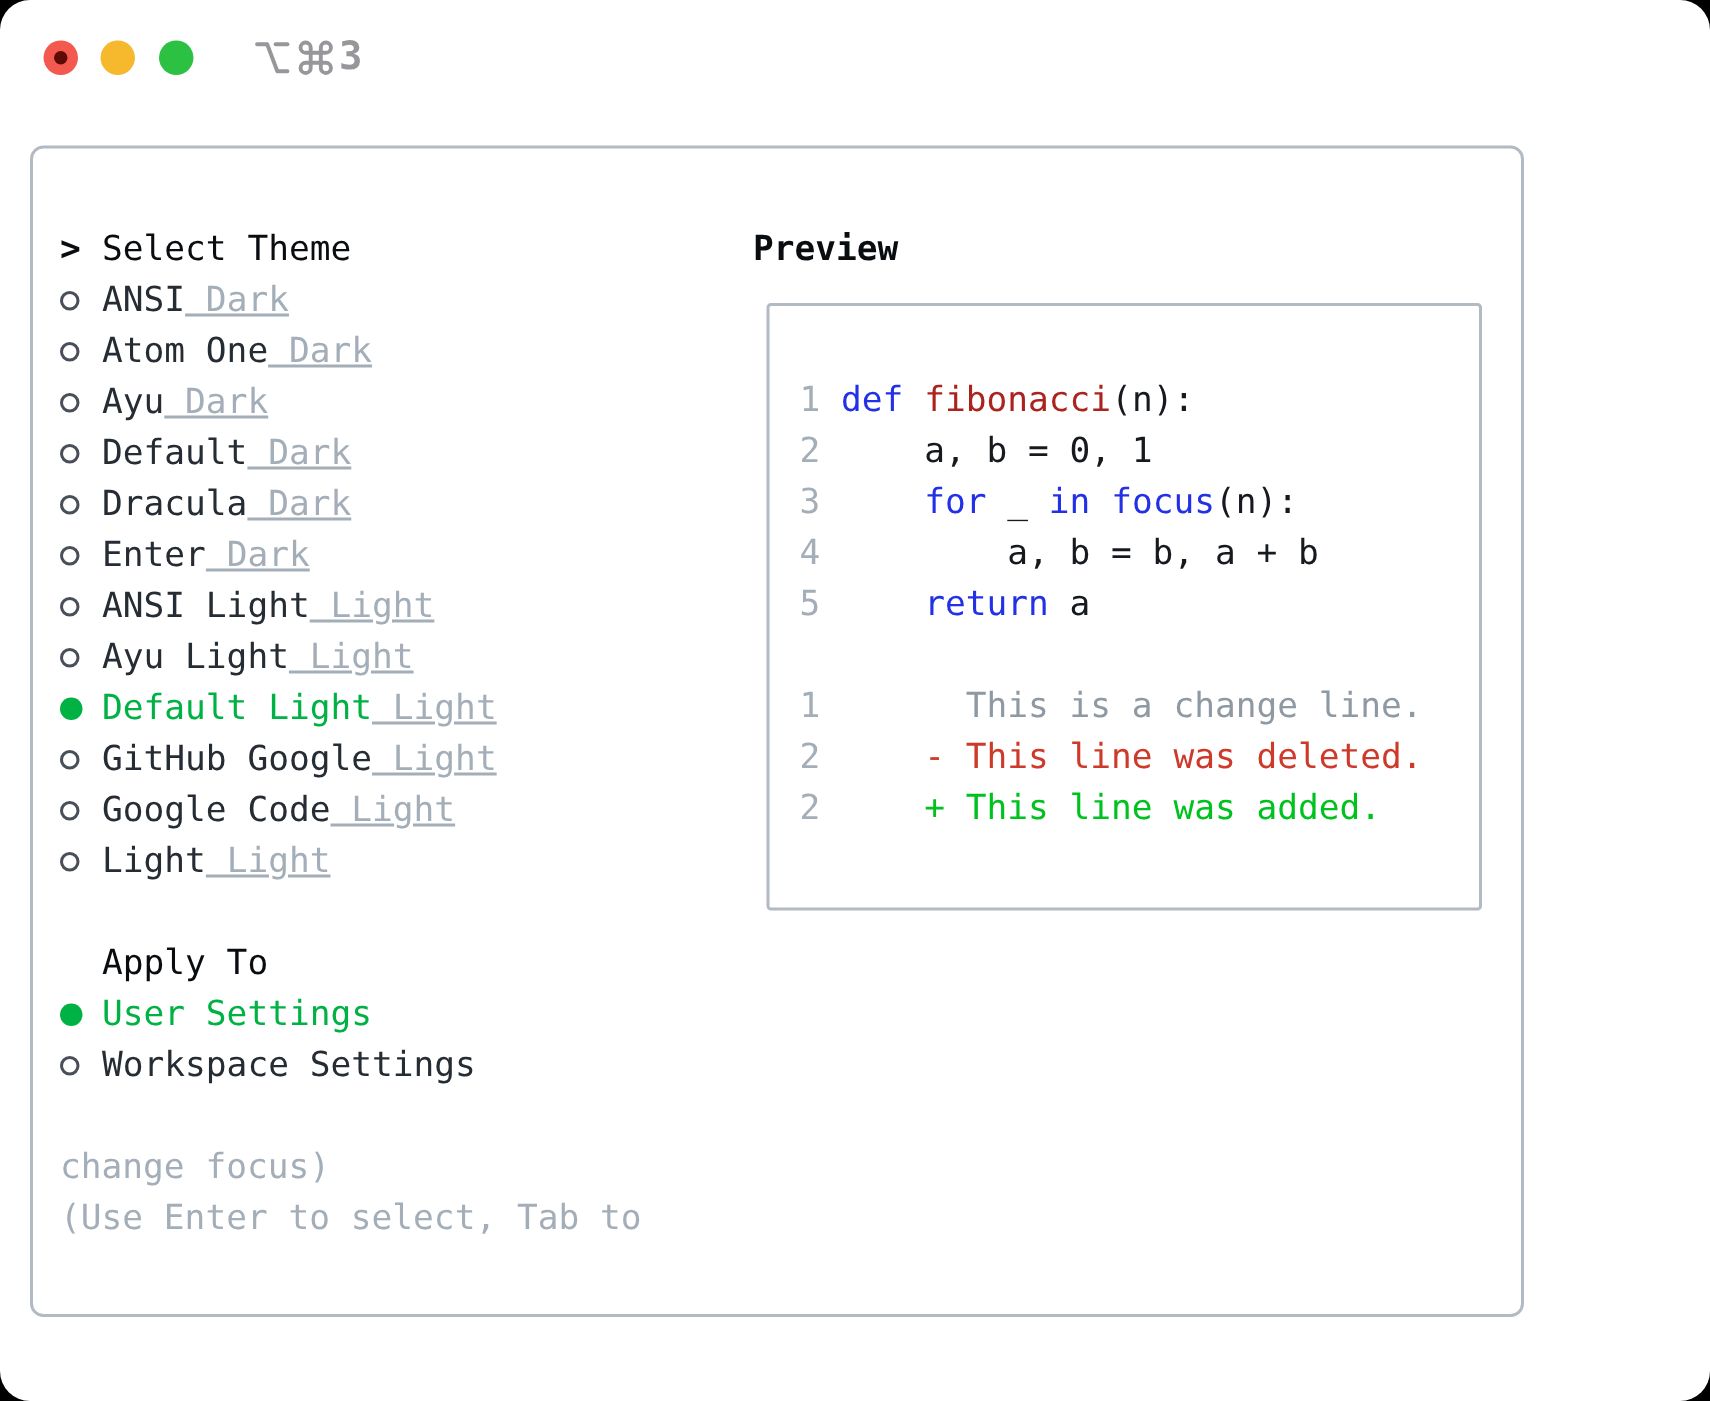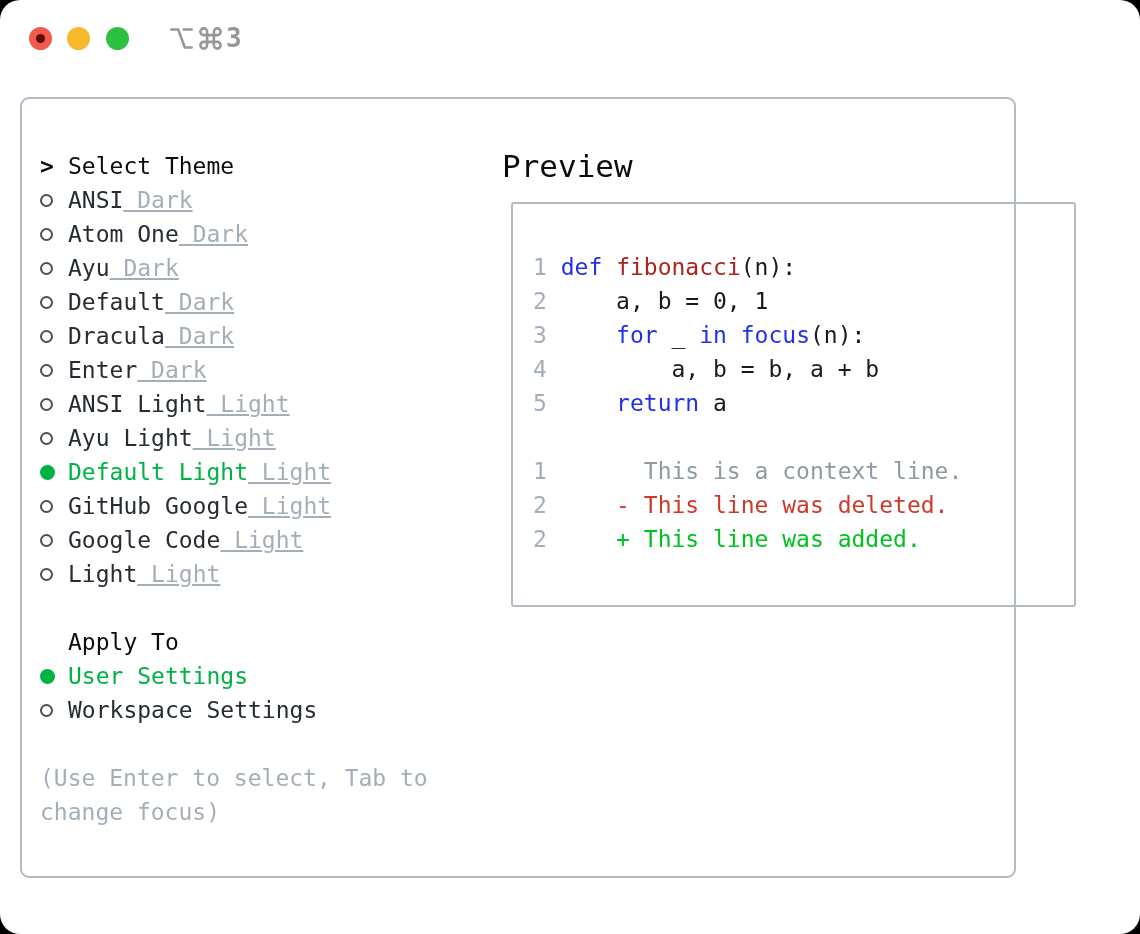--- a/index.html
+++ b/index.html
@@ -52,24 +52,24 @@
     width: 13px; height: 13px; border-radius: 50%;
     border: 2px solid var(--c-radio); box-sizing: border-box;
   }
   .radio.on { border: none; width: 15px; height: 15px; background: var(--c-green); }
   .opt-name { }
   .opt-variant { color: var(--c-muted); text-decoration: underline; }
   .selected .opt-name { color: var(--c-green); }
   .hint { color: var(--c-muted); }
 
   
-  .preview-title { height: 34px; display: flex; align-items: center; font-size: 31px; font-weight: normal; color: var(--c-header); }
+  .preview-title { height: 34px; display: flex; align-items: center; font-size: 23px; font-weight: bold; color: var(--c-header); }
   .preview-box {
     margin-top: 19px; margin-left: 9px;
-    width: 565px; height: 405px;
+    width: 477px; height: 405px;
     border: 2px solid var(--c-border);
     border-radius: 3px;
     box-sizing: border-box;
     padding: 46px 0 0 20px;
     overflow: hidden;
   }
   .code-line { height: 34px; line-height: 34px; font-size: 23px; white-space: pre; }
   .tok-num   { color: var(--c-muted); }
   .tok-plain { color: var(--c-code-text); }
   .tok-kw    { color: var(--c-blue); }
@@ -125,33 +125,33 @@
         </div>
       <div class="row blank"></div>
       <div class="row">
         <span class="marker"></span><span class="hdr">Apply To</span>
       </div>
       <div id="apply-list">
           <div class="row selected"><span class="marker"><span class="radio on"></span></span><span class="opt-name">User Settings</span></div>
           <div class="row"><span class="marker"><span class="radio"></span></span><span class="opt-name">Workspace Settings</span></div>
         </div>
       <div class="row blank"></div>
+      <div class="row hint">change focus)</div>
       <div class="row hint">(Use Enter to select, Tab to</div>
-      <div class="row hint">change focus)</div>
     </div>
 
     <div class="right-col">
       <div class="preview-title">Preview</div>
       <div class="preview-box" id="preview-box">
           <div class="code-line"><span class="tok-num">1</span><span class="tok-plain"> </span><span class="tok-kw">def</span><span class="tok-plain"> </span><span class="tok-fn">fibonacci</span><span class="tok-plain">(n):</span></div>
           <div class="code-line"><span class="tok-num">2</span><span class="tok-plain">     a, b = 0, 1</span></div>
           <div class="code-line"><span class="tok-num">3</span><span class="tok-plain">     </span><span class="tok-kw">for</span><span class="tok-plain"> _ </span><span class="tok-kw">in</span><span class="tok-plain"> </span><span class="tok-kw">focus</span><span class="tok-plain">(n):</span></div>
           <div class="code-line"><span class="tok-num">4</span><span class="tok-plain">         a, b = b, a + b</span></div>
           <div class="code-line"><span class="tok-num">5</span><span class="tok-plain">     </span><span class="tok-kw">return</span><span class="tok-plain"> a</span></div>
           <div class="code-line"></div>
-          <div class="code-line"><span class="tok-num">1</span><span class="tok-ctx">       This is a context line.</span></div>
+          <div class="code-line"><span class="tok-num">1</span><span class="tok-ctx">       This is a change line.</span></div>
           <div class="code-line"><span class="tok-num">2</span><span class="tok-del">     - This line was deleted.</span></div>
           <div class="code-line"><span class="tok-num">2</span><span class="tok-add">     + This line was added.</span></div>
         </div>
     </div>
 
   </div>
 </div>
 
 </body></html>

